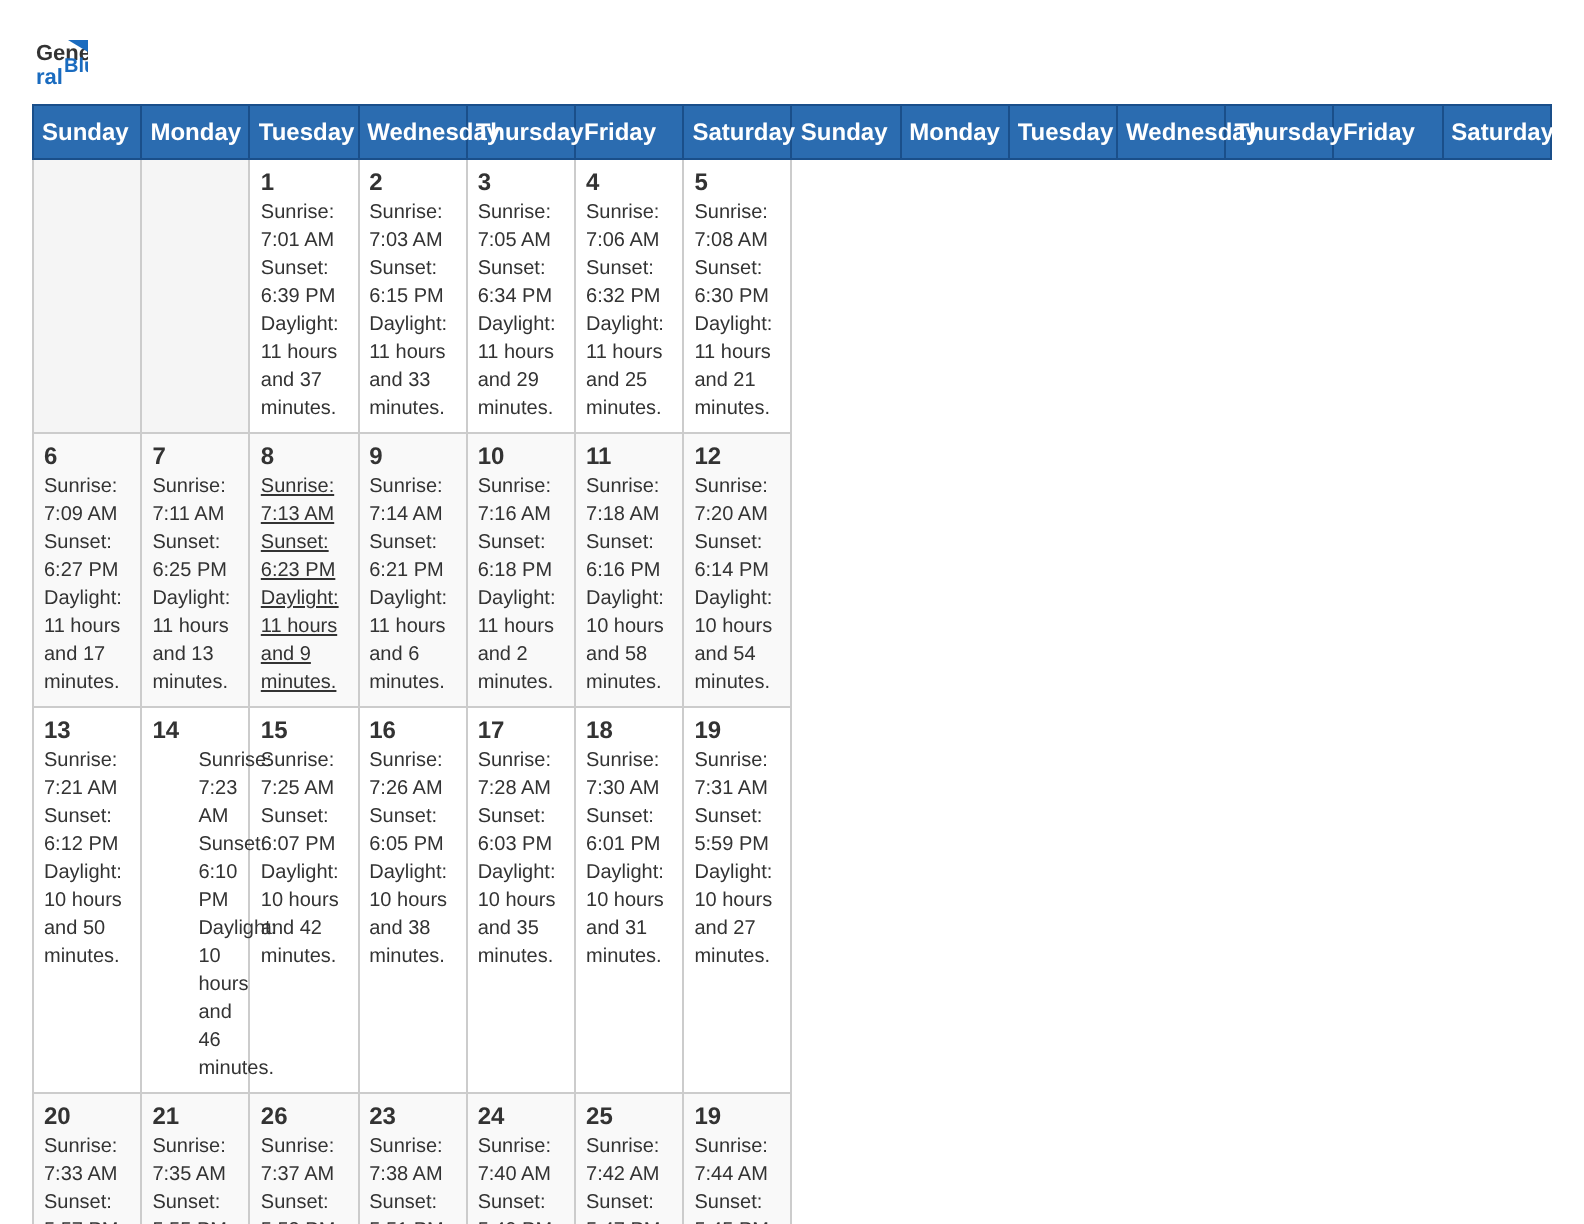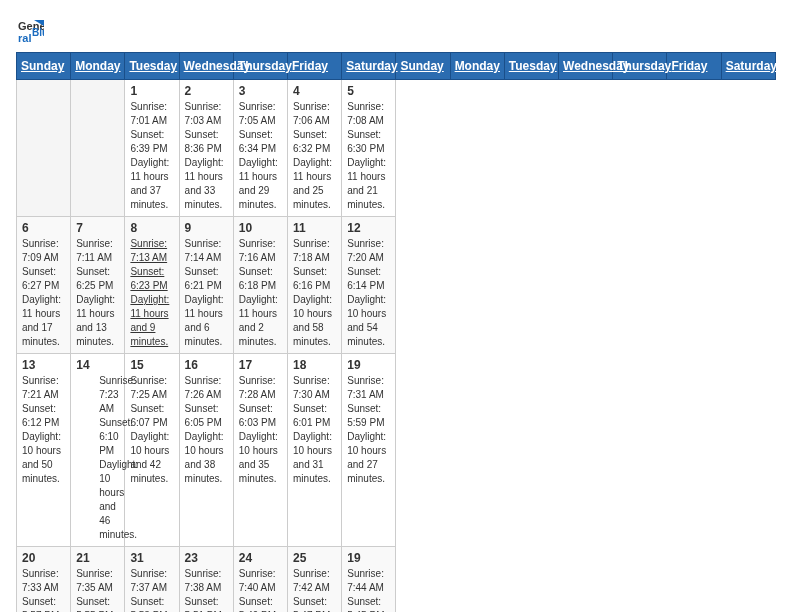--- a/index.html
+++ b/index.html
@@ -42,21 +42,20 @@
       table-layout: fixed;
     }
     th {
       background: #2b6cb0;
       color: #fff;
       font-size: 12px;
       font-weight: bold;
       padding: 6px 4px;
       text-align: left;
       border: 1px solid #1a4f8a;
-      text-decoration: underline;
     }
     td {
       border: 1px solid #ccc;
       vertical-align: top;
       padding: 4px 5px;
       min-height: 80px;
       height: 88px;
       background: #fff;
     }
     td.empty { background: #f5f5f5; }
@@ -121,21 +120,21 @@
         <td>
           <div class="day-num">1</div>
           <div class="day-info" style="white-space: pre-line;">Sunrise: 7:01 AM
 Sunset: 6:39 PM
 Daylight: 11 hours
 and 37 minutes.</div>
         </td>
         <td>
           <div class="day-num">2</div>
           <div class="day-info" style="white-space: pre-line;">Sunrise: 7:03 AM
-Sunset: 8:36 PM
+Sunset: 6:15 PM
 Daylight: 11 hours
 and 33 minutes.</div>
         </td>
         <td>
           <div class="day-num">3</div>
           <div class="day-info" style="white-space: pre-line;">Sunrise: 7:05 AM
 Sunset: 6:34 PM
 Daylight: 11 hours
 and 29 minutes.</div>
         </td>
@@ -265,21 +264,21 @@
 and 23 minutes.</div>
         </td>
         <td>
           <div class="day-num">21</div>
           <div class="day-info" style="white-space: pre-line;">Sunrise: 7:35 AM
 Sunset: 5:55 PM
 Daylight: 10 hours
 and 19 minutes.</div>
         </td>
         <td>
-          <div class="day-num">31</div>
+          <div class="day-num">26</div>
           <div class="day-info" style="white-space: pre-line;">Sunrise: 7:37 AM
 Sunset: 5:53 PM
 Daylight: 10 hours
 and 15 minutes.</div>
         </td>
         <td>
           <div class="day-num">23</div>
           <div class="day-info" style="white-space: pre-line;">Sunrise: 7:38 AM
 Sunset: 5:51 PM
 Daylight: 10 hours

